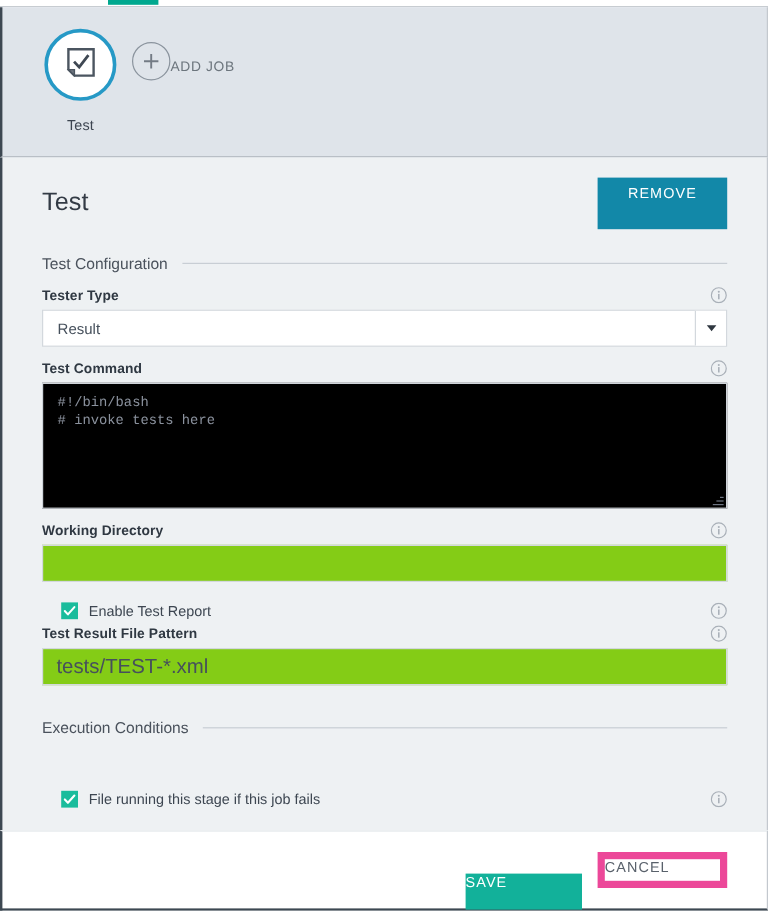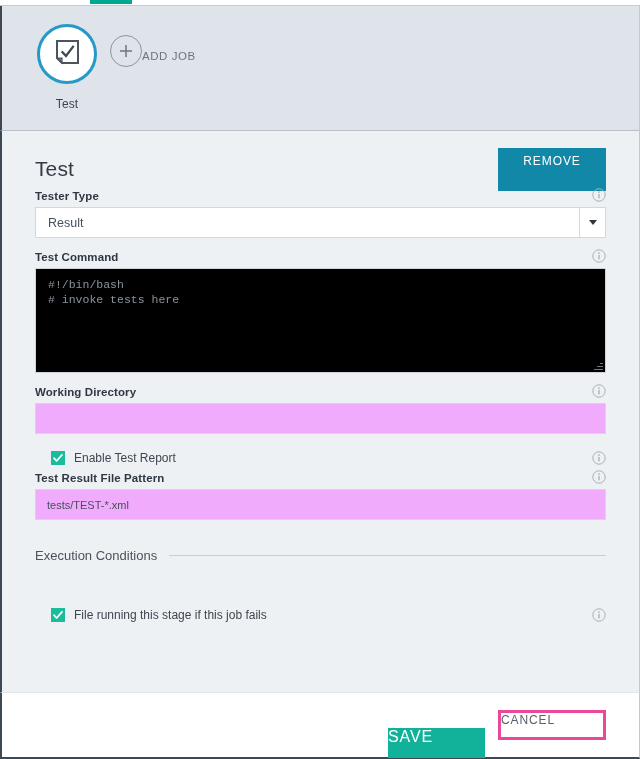--- a/index.html
+++ b/index.html
@@ -245,26 +245,26 @@
     background: #6e7683;
     height: 1px;
   }
   .resize-grip i:nth-child(1) { bottom: 0px; width: 9px; }
   .resize-grip i:nth-child(2) { bottom: 3px; width: 6px; }
   .resize-grip i:nth-child(3) { bottom: 6px; width: 3px; }
 
   
   .text-input {
     height: 31px;
-    background: #f0abfc;
+    background: #84cc16;
     border: 1px solid #d3d8dd;
     box-sizing: border-box;
     width: 100%;
     font-family: "Liberation Sans", sans-serif;
-    font-size: 11px;
+    font-size: 17px;
     color: #46505c;
     padding: 5px 11px;
     outline: none;
   }
 
   
   .check-row {
     position: relative;
     display: flex;
     align-items: center;
@@ -306,30 +306,30 @@
     justify-content: flex-end;
     padding-right: 33px;
     gap: 13px;
   }
   .btn-save {
     background: #12b19a;
     color: #ffffff;
     border: none;
     width: 97px;
     height: 30px;
-    font-size: 16px;
+    font-size: 12px;
     letter-spacing: .9px;
     cursor: pointer;
     font-family: "Liberation Sans", sans-serif;
     margin-top: 36px;
   }
   .btn-cancel {
     background: #ffffff;
     color: #59616b;
-    border: 3px solid #ec4899;
+    border: 6px solid #ec4899;
     width: 108px;
     height: 30px;
     font-size: 12px;
     letter-spacing: .9px;
     cursor: pointer;
     font-family: "Liberation Sans", sans-serif;
     box-sizing: border-box;
   }
 </style>
 </head>
@@ -368,20 +368,24 @@
 
   </div>
 
   <div class="panel">
 
     <div class="panel-head">
       <div class="panel-title">Test</div>
       <div class="btn-remove">REMOVE</div>
     </div>
 
+    <div class="section-head">
+      <span class="sh-text">Test Configuration</span>
+      <span class="sh-rule"></span>
+    </div>
 
     <div class="field">
       <div class="field-label">Tester Type</div>
       <span class="info-icon">
         <svg width="14" height="14" viewBox="0 0 14 14" aria-hidden="true">
           <circle cx="7" cy="7" r="6.2" fill="none" stroke="#a9b0b8" stroke-width="1"></circle>
           <circle cx="7" cy="4.1" r="0.85" fill="#a9b0b8"></circle>
           <rect x="6.35" y="5.9" width="1.3" height="4.5" fill="#a9b0b8"></rect>
         </svg>
       </span>

